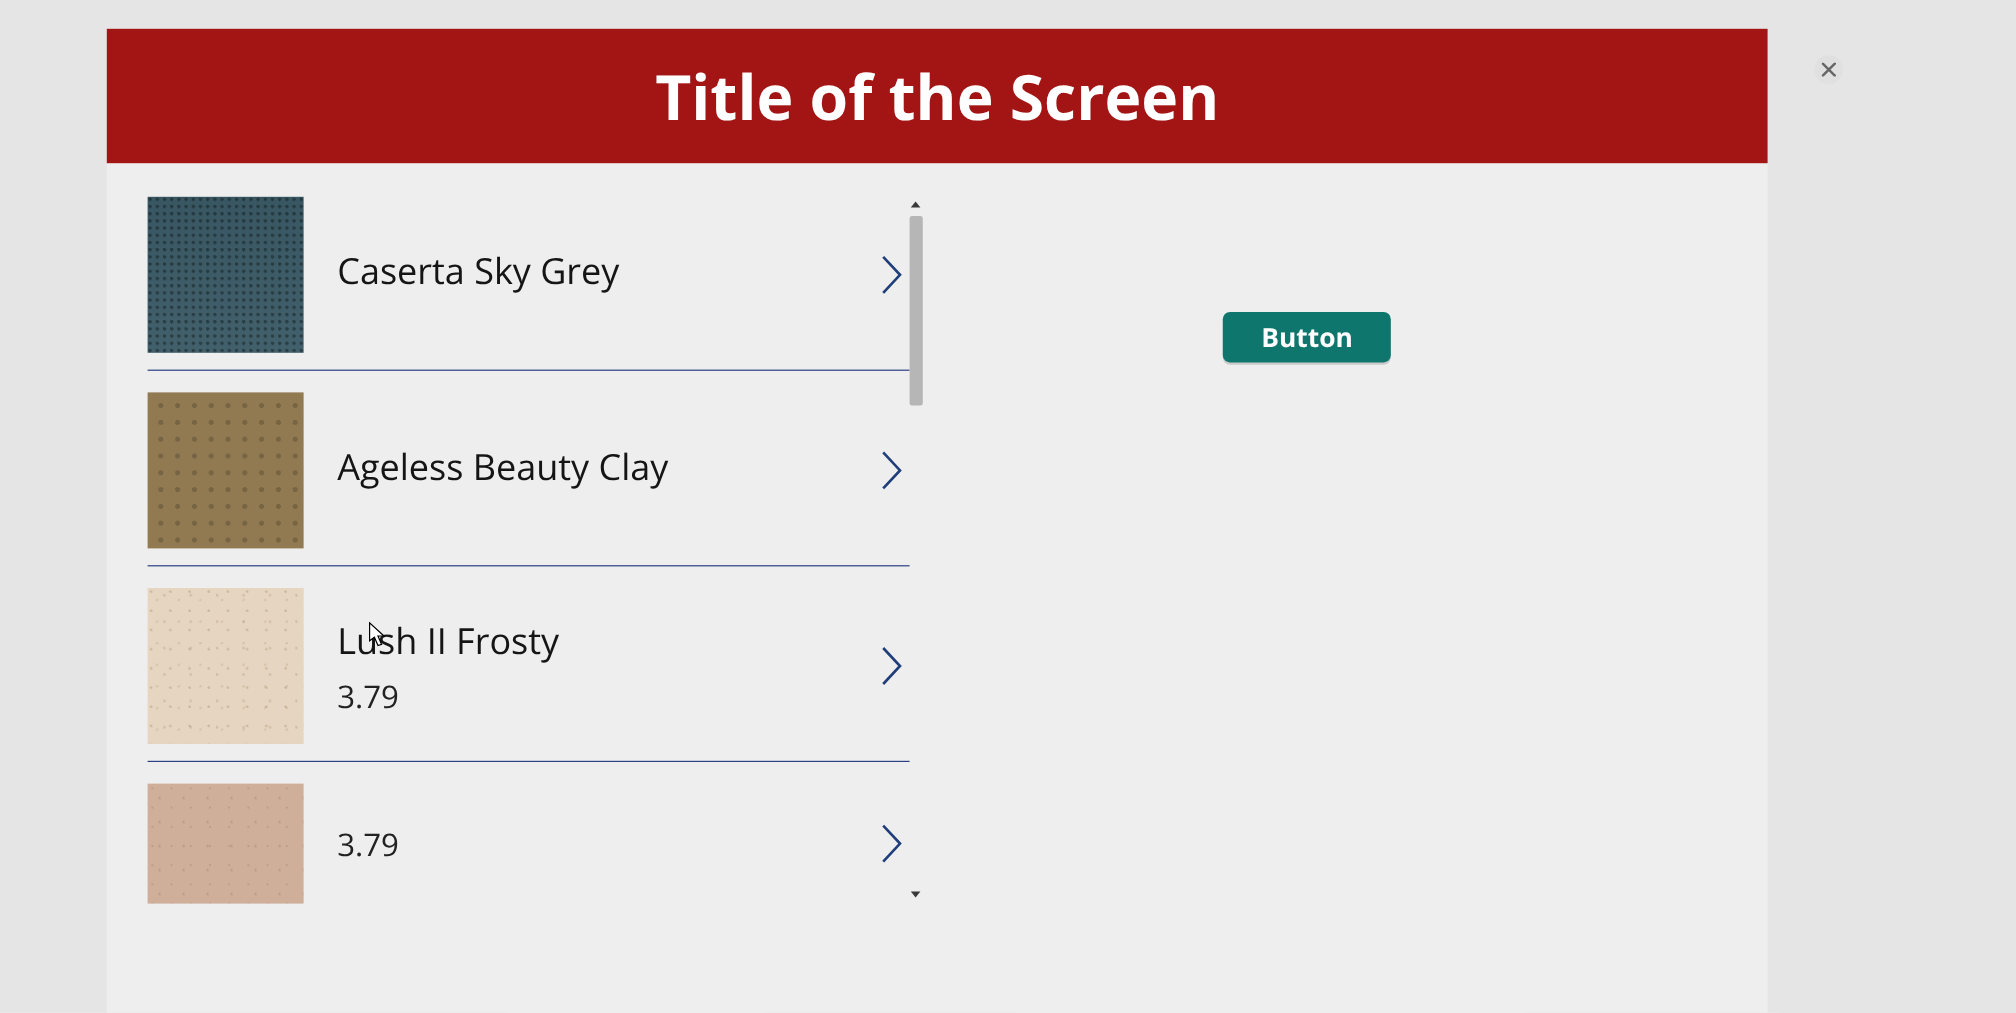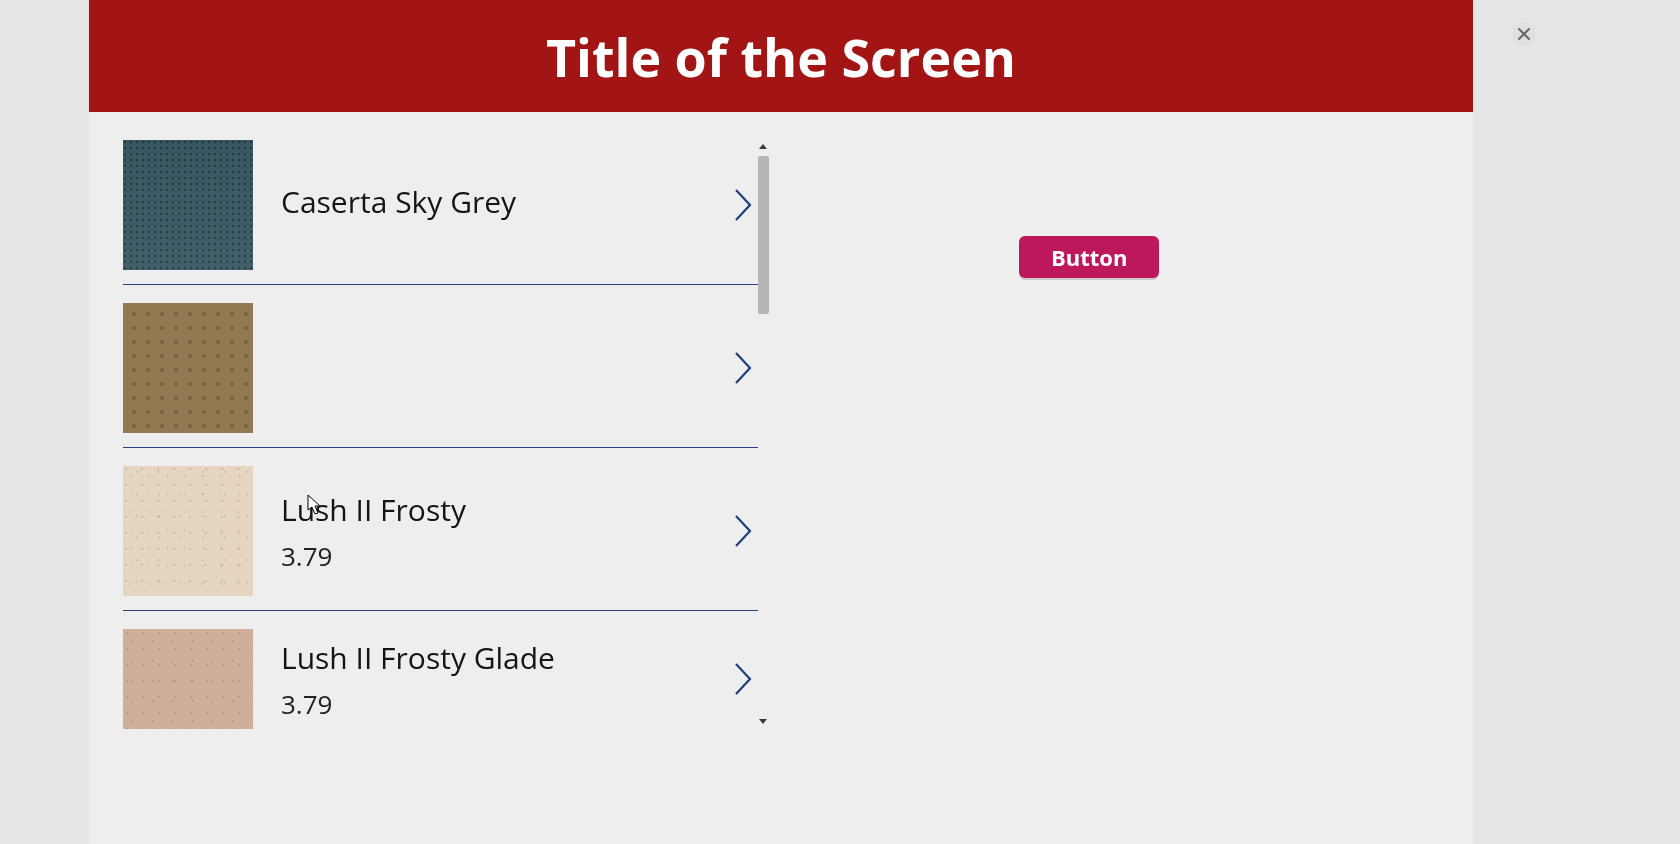--- a/index.html
+++ b/index.html
@@ -7,20 +7,21 @@
       font-family: 'Open Sans', 'Segoe UI', Arial, sans-serif;
       background: #e5e5e5;
       width: 1680px;
       height: 844px;
       overflow: hidden;
     }
     .app {
       position: relative;
       width: 1680px;
       height: 640px;
+      margin-top: 24px;
     }
     .panel {
       position: absolute;
       left: 89px;
       top: 0;
       width: 1384px;
       height: 844px;
       background: #eeeeee;
       display: flex;
       flex-direction: column;
@@ -160,21 +161,21 @@
       position: relative;
     }
     .action-button {
       position: absolute;
       left: 250px;
       top: 124px;
       height: 42px;
       padding: 0 32px;
       border: none;
       border-radius: 6px;
-      background: #be185d;
+      background: #0f766e;
       color: #ffffff;
       font-weight: 700;
       font-size: 22px;
       box-shadow: 0 2px 0 rgba(0,0,0,0.15);
       cursor: pointer;
       font-family: inherit;
     }
     .close-button {
       position: absolute;
       top: 22px;
@@ -217,20 +218,21 @@
             <div class="chevron">
               <svg width="20" height="34" viewBox="0 0 20 34">
                   <polyline points="2,2 16,17 2,32" fill="none" stroke="#1f3e7a" stroke-width="2.2"></polyline>
                 </svg>
             </div>
           </div>
 
           <div class="list-item">
             <div class="swatch swatch-1"></div>
             <div class="item-text">
+              <div class="item-name">Ageless Beauty Clay</div>
             </div>
             <div class="chevron">
               <svg width="20" height="34" viewBox="0 0 20 34">
                   <polyline points="2,2 16,17 2,32" fill="none" stroke="#1f3e7a" stroke-width="2.2"></polyline>
                 </svg>
             </div>
           </div>
 
           <div class="list-item">
             <div class="swatch swatch-2"></div>
@@ -241,21 +243,20 @@
             <div class="chevron">
               <svg width="20" height="34" viewBox="0 0 20 34">
                   <polyline points="2,2 16,17 2,32" fill="none" stroke="#1f3e7a" stroke-width="2.2"></polyline>
                 </svg>
             </div>
           </div>
 
           <div class="list-item" style="border-bottom:none;padding-bottom:40px;">
             <div class="swatch swatch-3" style="height:100px"></div>
             <div class="item-text">
-              <div class="item-name">Lush II Frosty Glade</div>
               <div class="item-value">3.79</div>
             </div>
             <div class="chevron">
               <svg width="20" height="34" viewBox="0 0 20 34">
                   <polyline points="2,2 16,17 2,32" fill="none" stroke="#1f3e7a" stroke-width="2.2"></polyline>
                 </svg>
             </div>
           </div>
 
         </div>

